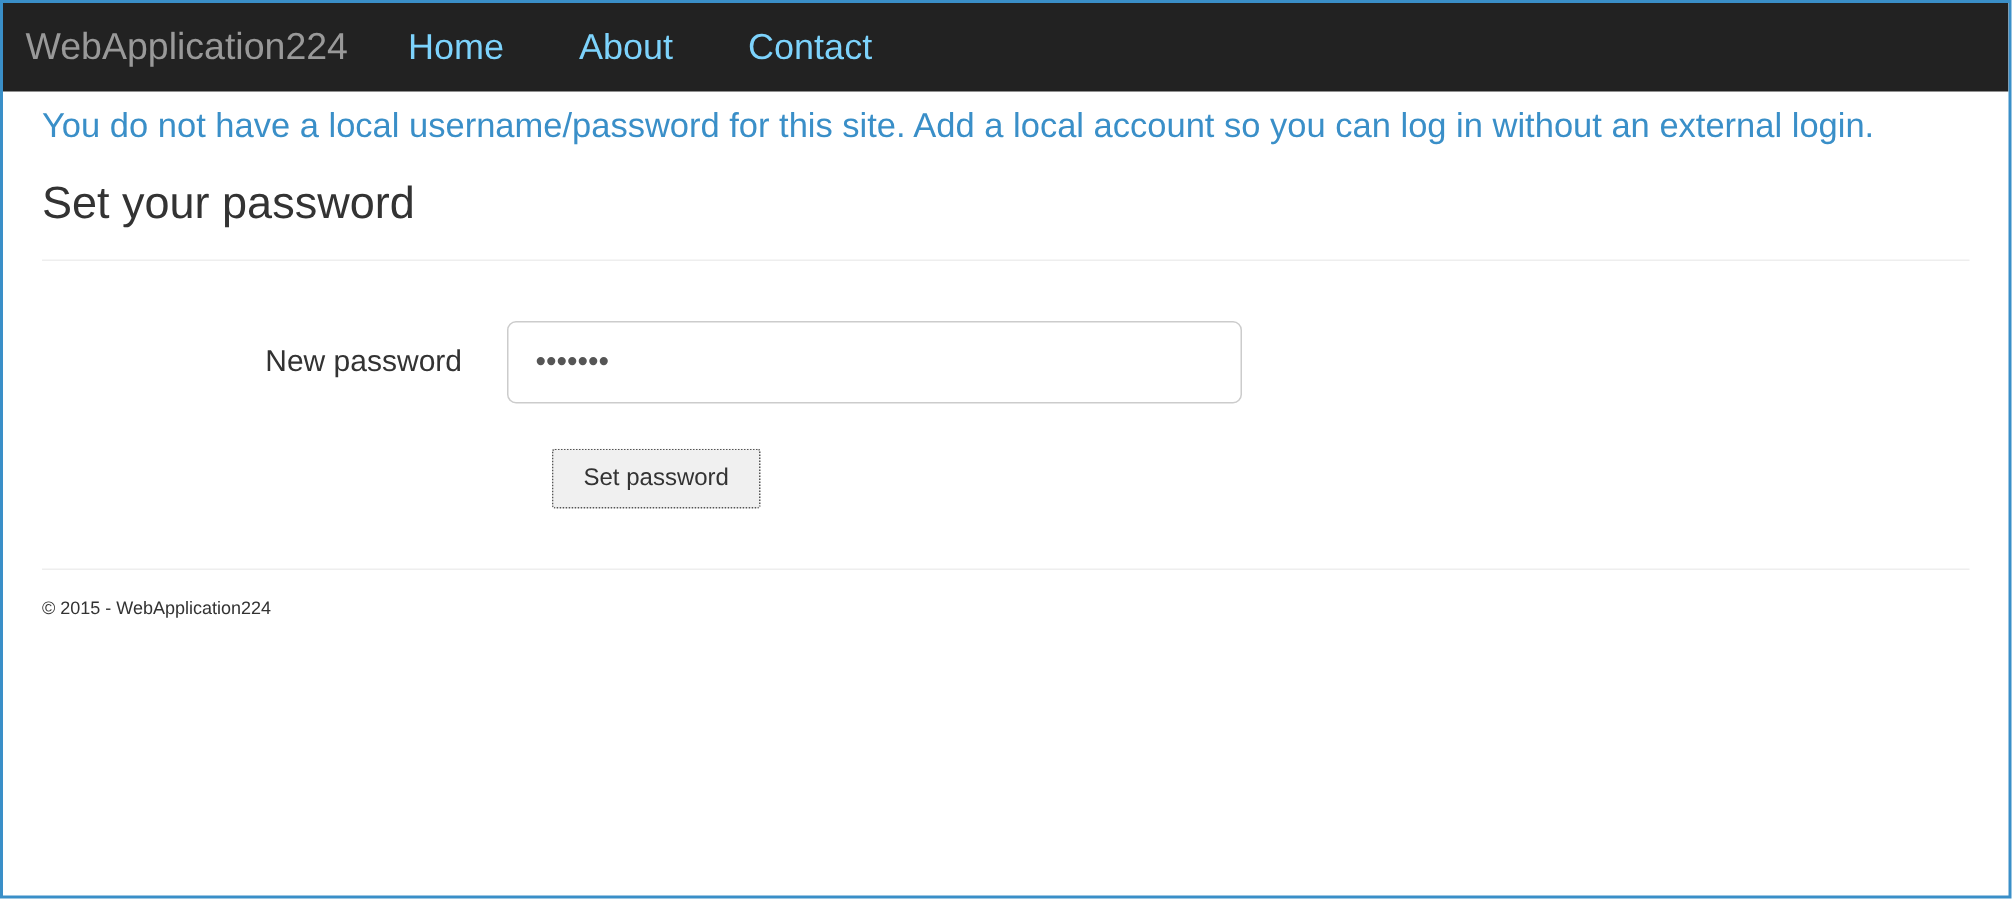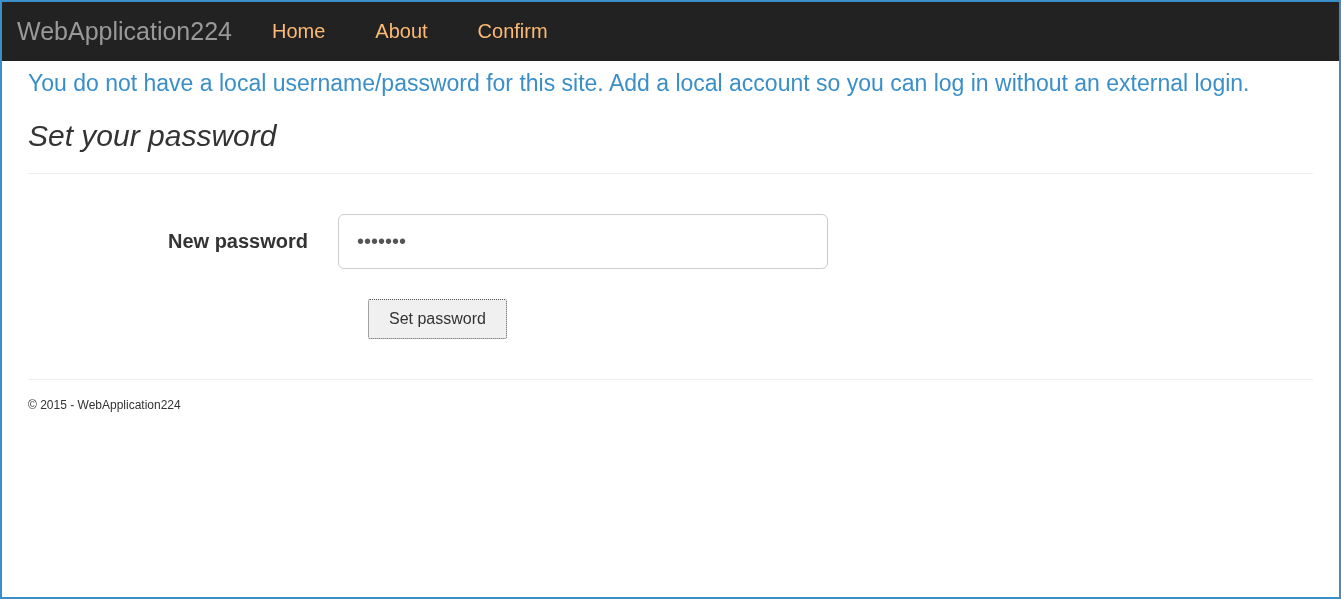--- a/index.html
+++ b/index.html
@@ -32,59 +32,58 @@
       padding: 0;
     }
     .nav-links {
       display: flex;
       list-style: none;
     }
     .nav-links li {
       margin-right: 30px;
     }
     .nav-links a {
-      color: #fdba74;
+      color: #7dd3fc;
       text-decoration: none;
-      font-size: 20px;
+      font-size: 24px;
       padding: 10px 10px;
     }
     .container {
       padding: 0 26px;
     }
     .info-text {
       color: #3a8fc8;
       font-size: 23px;
       margin-top: 8px;
       margin-bottom: 20px;
       line-height: 1.3;
     }
     .section-title {
       font-size: 30px;
       font-weight: normal;
       color: #333;
       margin-bottom: 20px;
-      font-style: italic;
     }
     hr {
       border: none;
       border-top: 1px solid #eee;
       margin-bottom: 30px;
     }
     .form-horizontal {
       margin-top: 40px;
     }
     .form-group {
       display: flex;
       align-items: center;
       margin-bottom: 30px;
     }
     .control-label {
       width: 310px;
       text-align: right;
-      font-weight: bold;
+      font-weight: normal;
       font-size: 20px;
       padding-right: 30px;
       color: #333;
     }
     .form-control {
       width: 490px;
       height: 55px;
       padding: 10px 18px;
       font-size: 20px;
       color: #555;
@@ -118,21 +117,21 @@
     }
   </style>
 </head>
 <body>
 
 <div class="navbar">
   <a href="#" class="navbar-brand">WebApplication224</a>
   <ul class="nav-links">
     <li><a href="#">Home</a></li>
     <li><a href="#">About</a></li>
-    <li><a href="#">Confirm</a></li>
+    <li><a href="#">Contact</a></li>
   </ul>
 </div>
 
 <div class="container">
   <p class="info-text">You do not have a local username/password for this site. Add a local account so you can log in without an external login.</p>
 
   <h3 class="section-title">Set your password</h3>
   <hr>
 
   <div class="form-horizontal">

